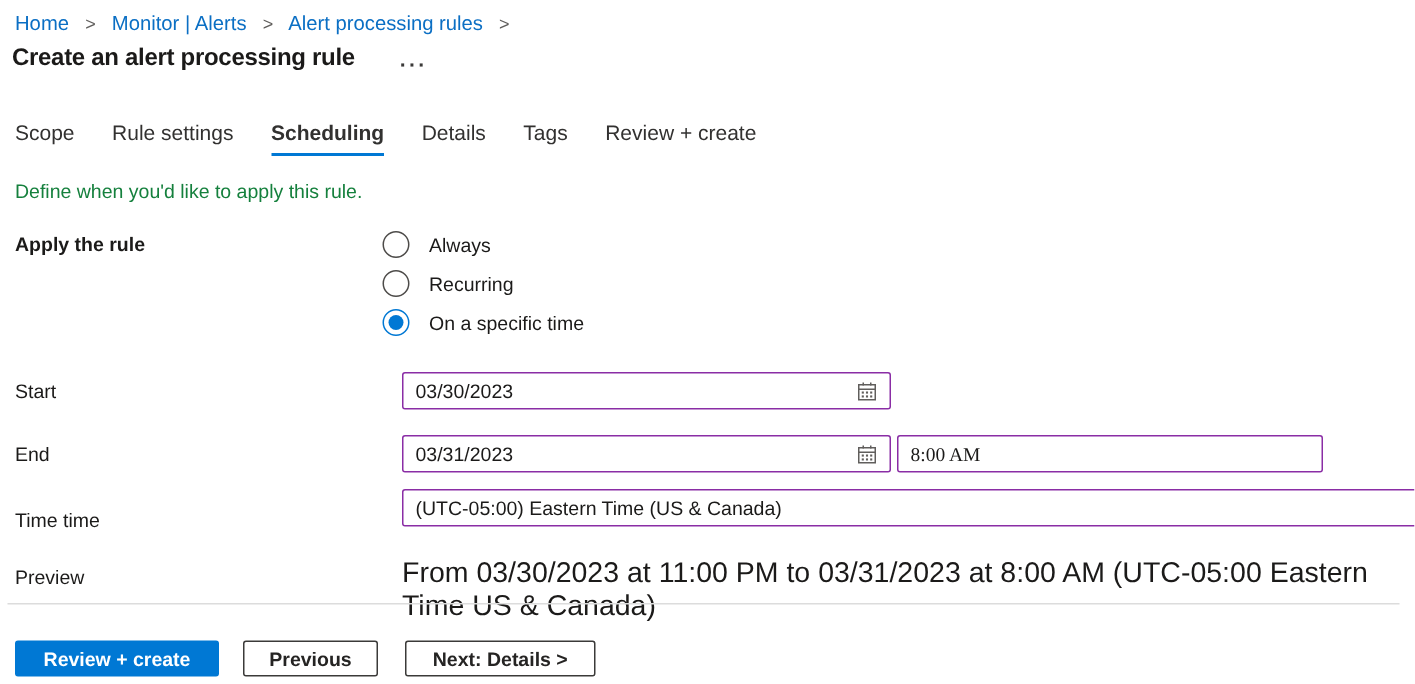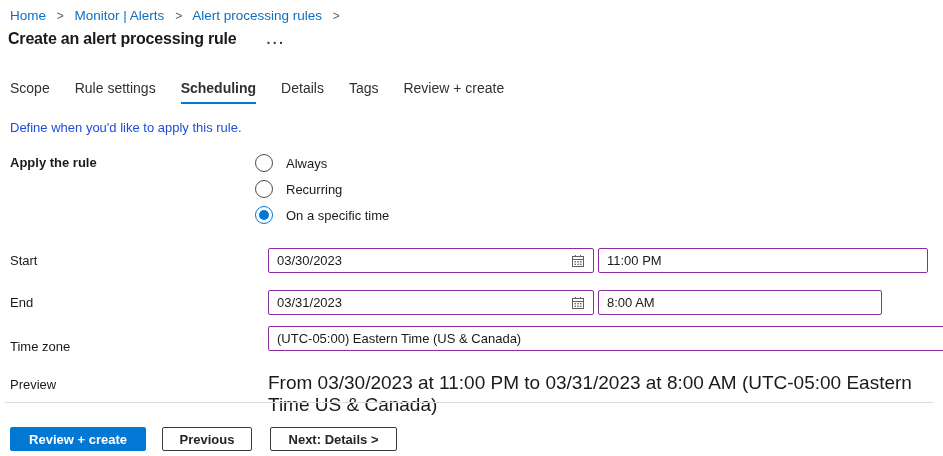--- a/index.html
+++ b/index.html
@@ -23,21 +23,21 @@
   .title-row { position: absolute; top: 30px; left: 8px; display: flex; align-items: center; gap: 30px; }
   .page-title { margin: 0; font-size: 16px; font-weight: 700; color: #1b1a19; letter-spacing: -0.2px; }
   .more-btn { color: #3b3a39; font-size: 14px; font-weight: 700; letter-spacing: 1.5px; cursor: pointer; margin-top: 8px; line-height: 8px; }
 
   
   .tabs { position: absolute; top: 80px; left: 10px; display: flex; gap: 25px; font-size: 14px; color: #323130; }
   .tab { padding-bottom: 6px; cursor: pointer; border-bottom: 2px solid transparent; }
   .tab.active { font-weight: 700; border-bottom: 2px solid #0078d4; }
 
   
-  .description { position: absolute; top: 120px; left: 10px; margin: 0; font-size: 13px; color: #1d4ed8; }
+  .description { position: absolute; top: 120px; left: 10px; margin: 0; font-size: 13px; color: #15803d; }
 
   
   .field-label { position: absolute; left: 10px; font-size: 13px; color: #1b1a19; }
   .apply-label { top: 155px; font-weight: 700; }
   .start-label { top: 253px; }
   .end-label { top: 295px; }
   .tz-label { top: 339px; }
   .preview-label { top: 377px; }
 
   
@@ -54,21 +54,21 @@
     border: 1.5px solid #8a2da5; border-radius: 2px;
     display: flex; align-items: center;
   }
   .field-box input {
     flex: 1; min-width: 0; border: none; outline: none; background: transparent;
     font-family: inherit; font-size: 13px; color: #1b1a19; padding: 0 8px; height: 100%;
   }
   .start-date { top: 248px; left: 268px; width: 326px; }
   .start-time { top: 248px; left: 598px; width: 330px; }
   .end-date   { top: 290px; left: 268px; width: 326px; }
-  .end-time   { top: 290px; left: 598px; width: 284px; }
+  .end-time   { top: 290px; left: 598px; width: 284px; font-family: Liberation Serif, serif; }
   .tz-select  { top: 326px; left: 268px; width: 738px; cursor: pointer; }
   .tz-select .select-value { flex: 1; padding: 0 8px; font-size: 13px; color: #1b1a19; }
   .box-icon { margin-right: 8px; display: flex; align-items: center; flex: 0 0 auto; }
   .chevron { margin-right: 11px; }
 
   
   .preview-value { position: absolute; top: 372px; left: 268px; font-size: 19px; color: #1b1a19; }
 
   
   .divider { position: absolute; top: 402px; left: 5px; width: 928px; height: 0; border: none; border-top: 1px solid #dcdcdc; margin: 0; }
@@ -141,23 +141,20 @@
         <line x1="9.5" y1="1" x2="9.5" y2="3" stroke="#605e5c" stroke-width="1"></line>
         <rect x="3.5" y="7" width="1.4" height="1.4" fill="#605e5c"></rect>
         <rect x="6.3" y="7" width="1.4" height="1.4" fill="#605e5c"></rect>
         <rect x="9.1" y="7" width="1.4" height="1.4" fill="#605e5c"></rect>
         <rect x="3.5" y="9.6" width="1.4" height="1.4" fill="#605e5c"></rect>
         <rect x="6.3" y="9.6" width="1.4" height="1.4" fill="#605e5c"></rect>
         <rect x="9.1" y="9.6" width="1.4" height="1.4" fill="#605e5c"></rect>
       </svg>
     </span>
   </div>
-  <div class="field-box start-time">
-    <input value="11:00 PM" style="">
-  </div>
 
   <span class="field-label end-label">End</span>
   <div class="field-box end-date">
     <input value="03/31/2023" style="">
     <span class="box-icon">
       <svg width="14" height="14" viewBox="0 0 14 14">
         <rect x="1.5" y="2.5" width="11" height="10" fill="none" stroke="#605e5c" stroke-width="1"></rect>
         <line x1="1.5" y1="5.5" x2="12.5" y2="5.5" stroke="#605e5c" stroke-width="1"></line>
         <line x1="4.5" y1="1" x2="4.5" y2="3" stroke="#605e5c" stroke-width="1"></line>
         <line x1="9.5" y1="1" x2="9.5" y2="3" stroke="#605e5c" stroke-width="1"></line>
@@ -167,21 +164,21 @@
         <rect x="3.5" y="9.6" width="1.4" height="1.4" fill="#605e5c"></rect>
         <rect x="6.3" y="9.6" width="1.4" height="1.4" fill="#605e5c"></rect>
         <rect x="9.1" y="9.6" width="1.4" height="1.4" fill="#605e5c"></rect>
       </svg>
     </span>
   </div>
   <div class="field-box end-time">
     <input value="8:00 AM" style="">
   </div>
 
-  <span class="field-label tz-label">Time zone</span>
+  <span class="field-label tz-label">Time time</span>
   <div class="field-box tz-select">
     <span class="select-value">(UTC-05:00) Eastern Time (US &amp; Canada)</span>
     <span class="box-icon chevron">
       <svg width="14" height="9" viewBox="0 0 14 9">
         <polyline points="1,1.5 7,7.5 13,1.5" fill="none" stroke="#323130" stroke-width="1.3"></polyline>
       </svg>
     </span>
   </div>
 
   <span class="field-label preview-label">Preview</span>

